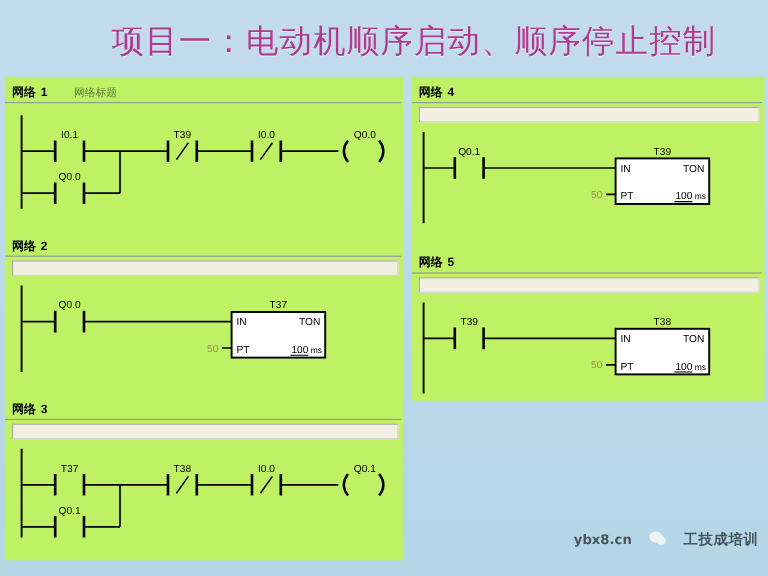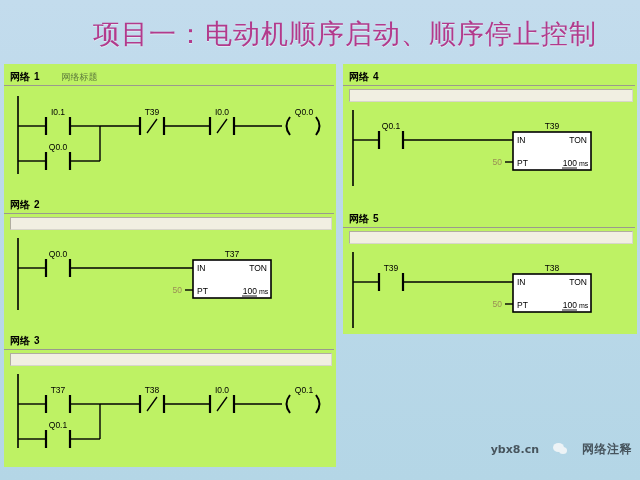--- a/index.html
+++ b/index.html
@@ -364,14 +364,14 @@
   </div>
 
 </div>
 
 <div id="watermark">
   <span id="wm-url">ybx8.cn</span>
   <span id="wm-icon">
     <span class="b1"></span>
     <span class="b2"></span>
   </span>
-  <span id="wm-text">网络注释</span>
+  <span id="wm-text">工技成培训</span>
 </div>
 
 </body></html>

